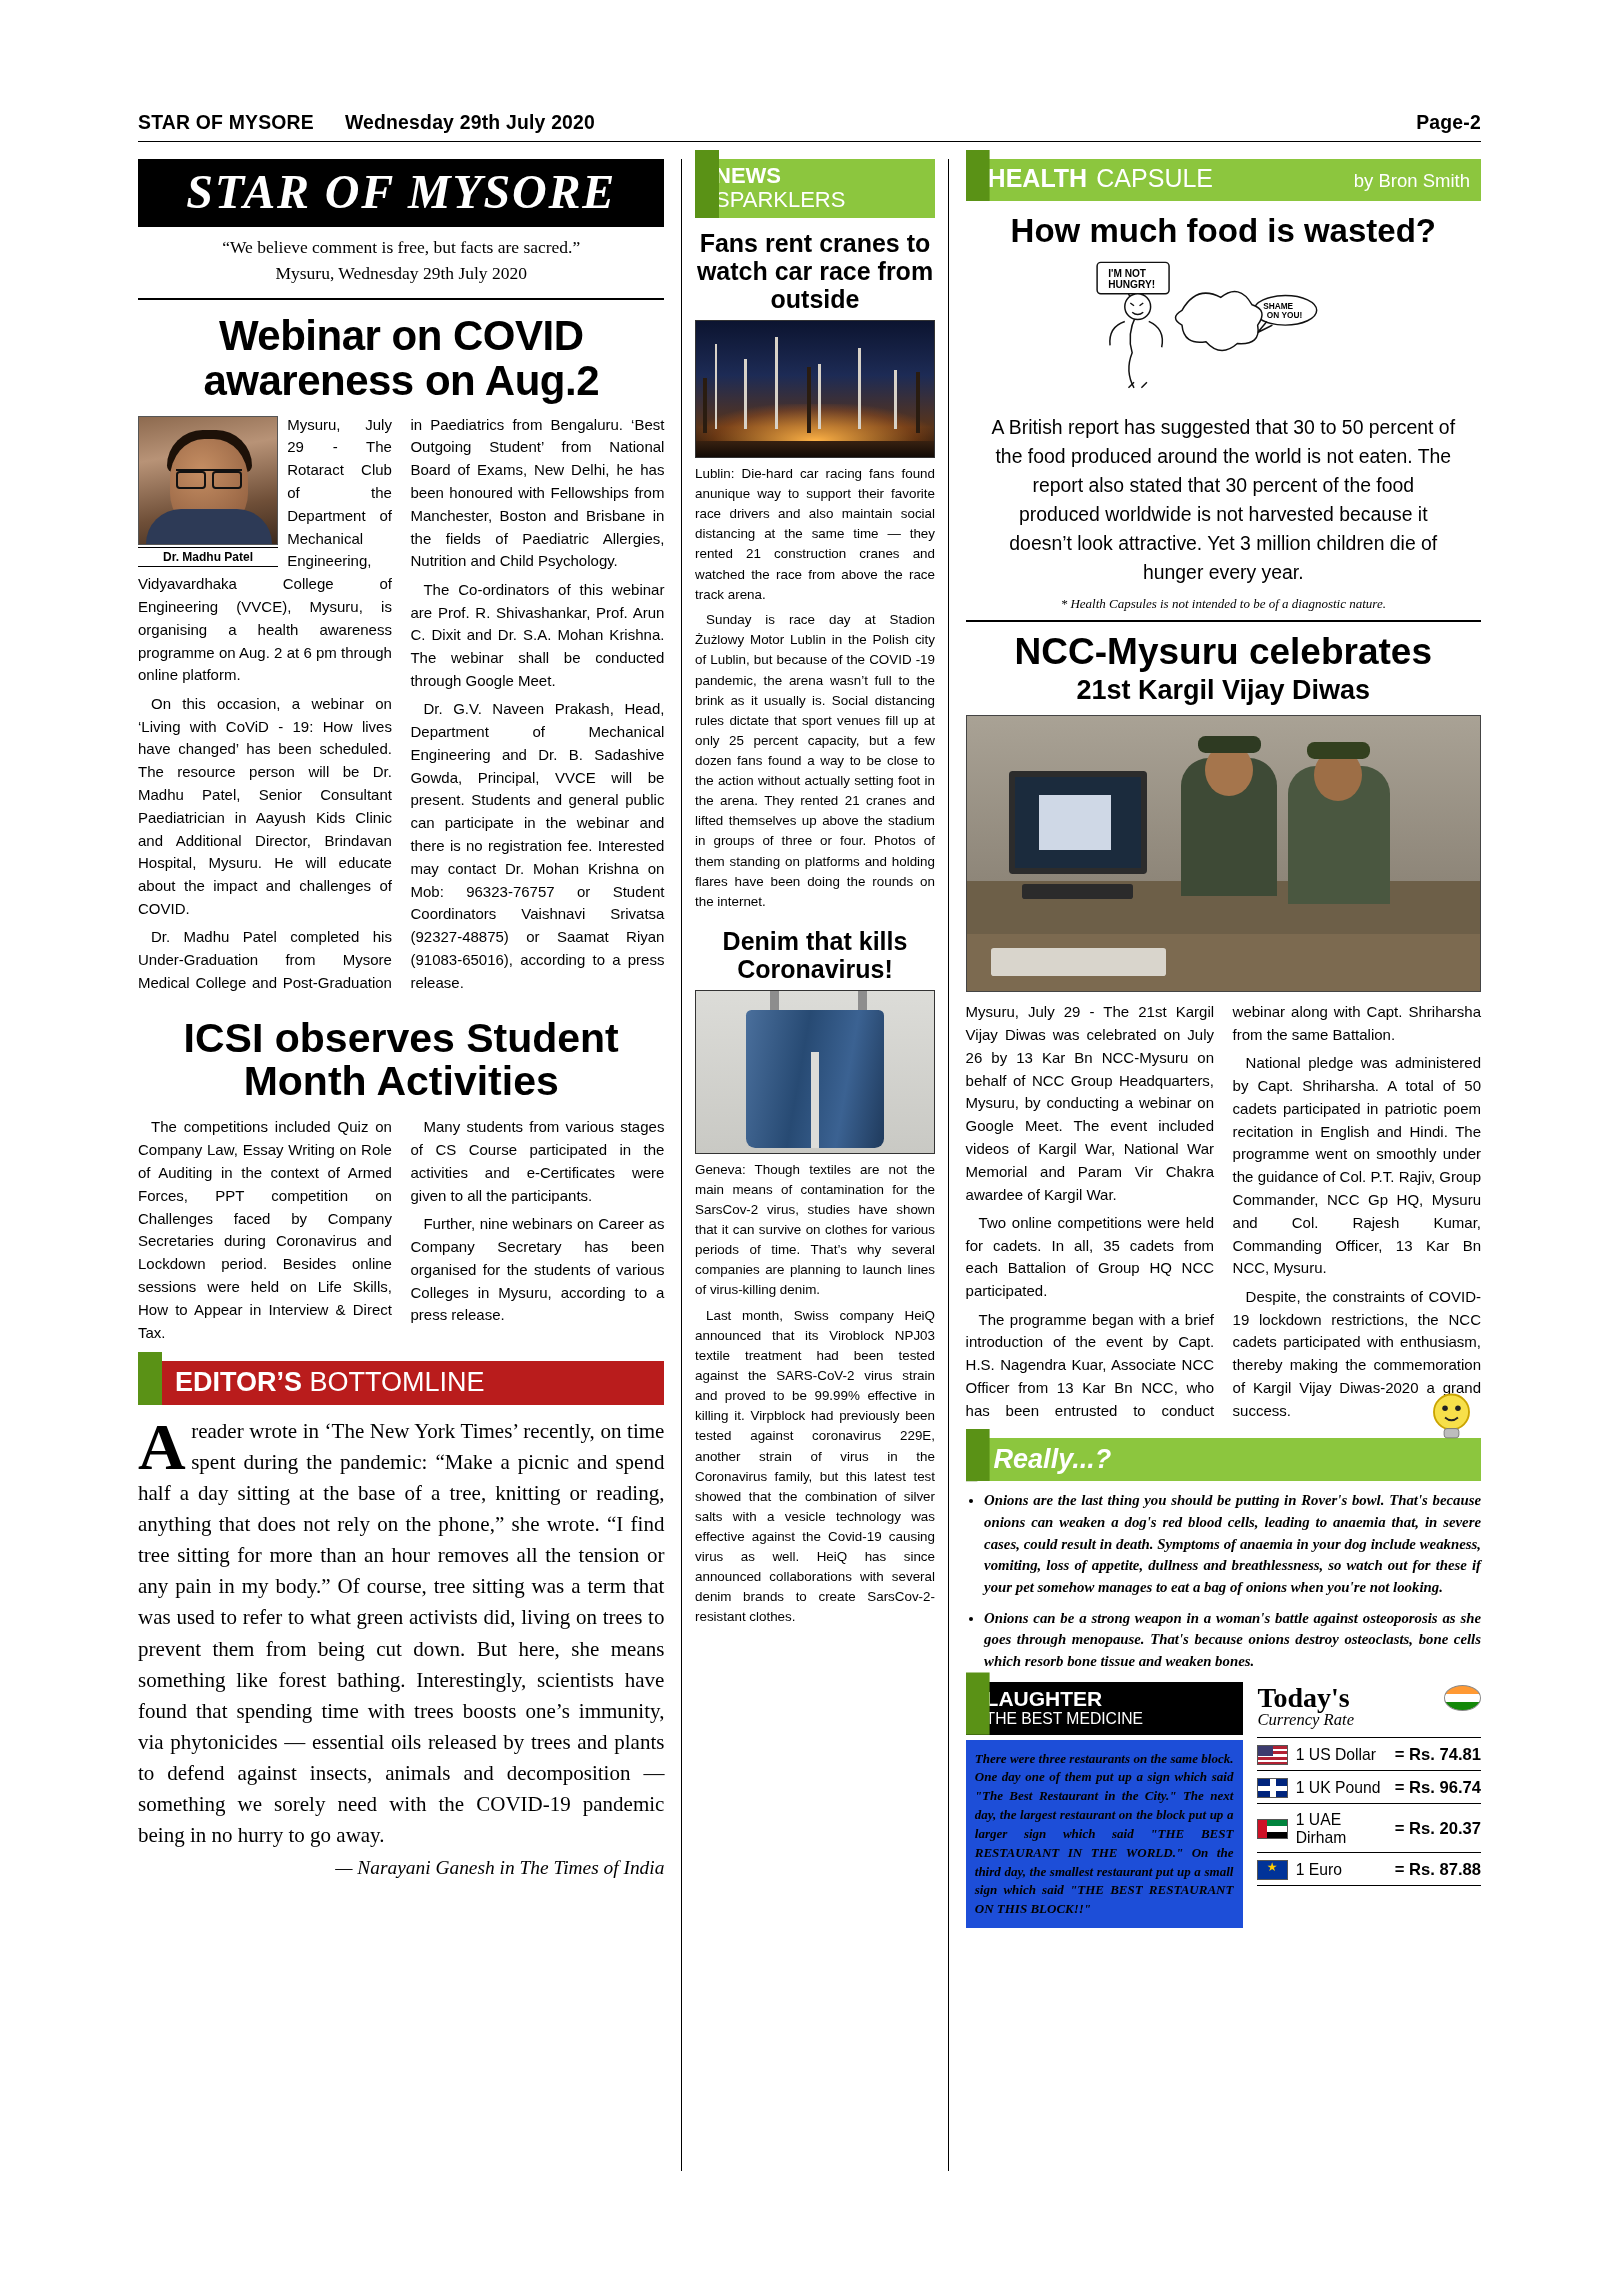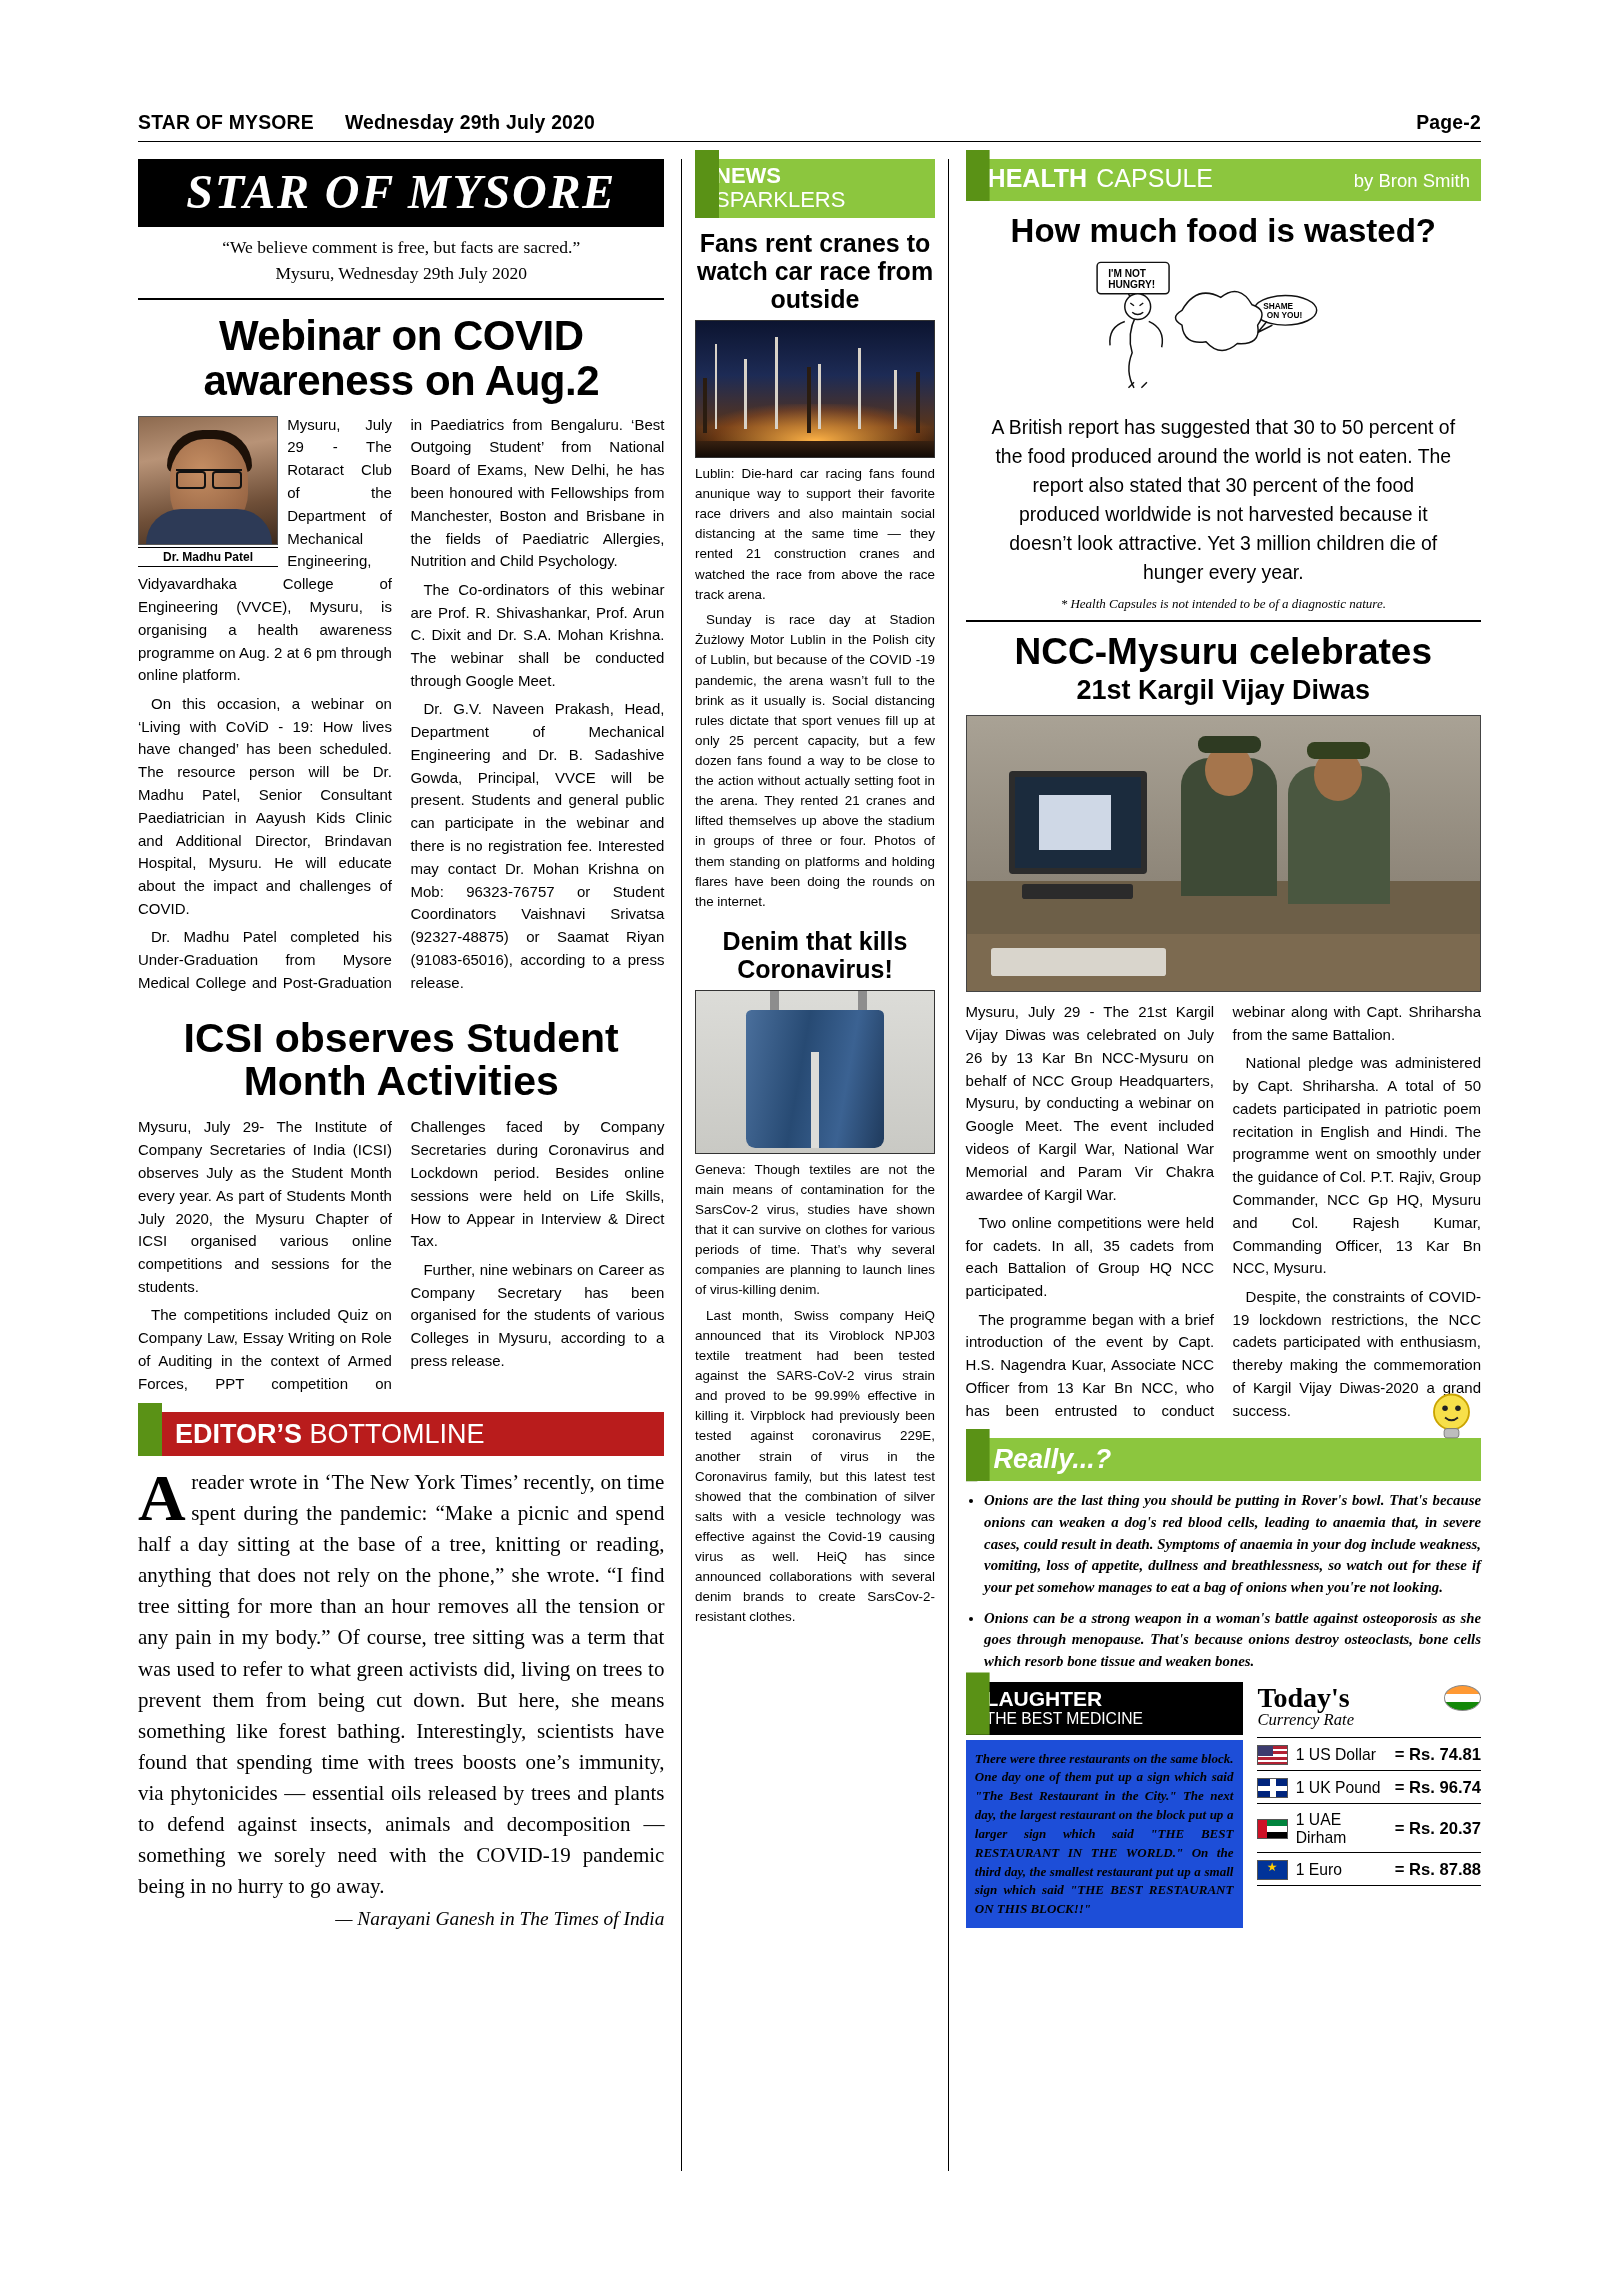--- a/index.html
+++ b/index.html
@@ -299,22 +299,22 @@
         <p class="body">Dr. Madhu Patel completed his Under-Graduation from Mysore Medical College and Post-Graduation in Paediatrics from Bengaluru. ‘Best Outgoing Student’ from National Board of Exams, New Delhi, he has been honoured with Fellowships from Manchester, Boston and Brisbane in the fields of Paediatric Allergies, Nutrition and Child Psychology.</p>
         <p class="body">The Co-ordinators of this webinar are Prof. R. Shivashankar, Prof. Arun C. Dixit and Dr. S.A. Mohan Krishna. The webinar shall be conducted through Google Meet.</p>
         <p class="body">Dr. G.V. Naveen Prakash, Head, Department of Mechanical Engineering and Dr. B. Sadashive Gowda, Principal, VVCE will be present. Students and general public can participate in the webinar and there is no registration fee. Interested may contact Dr. Mohan Krishna on Mob: 96323-76757 or Student Coordinators Vaishnavi Srivatsa (92327-48875) or Saamat Riyan (91083-65016), according to a press release.</p>
       </div>
 
       <h1 class="head2">
         <span>ICSI observes Student</span><br>
         <span>Month Activities</span>
       </h1>
       <div class="twocol">
-        <p class="body noind">Mysuru, July 29- The Institute of Company Secretaries of India (ICSI) observes July as the Student Month every year. As part of Students Month July 2020, the Mysuru Chapter of ICSI organised various online competitions and sessions for the students.</p>
         <p class="body">The competitions included Quiz on Company Law, Essay Writing on Role of Auditing in the context of Armed Forces, PPT competition on Challenges faced by Company Secretaries during Coronavirus and Lockdown period. Besides online sessions were held on Life Skills, How to Appear in Interview &amp; Direct Tax.</p>
+        <p class="body">Many students from various stages of CS Course participated in the activities and e-Certificates were given to all the participants.</p>
         <p class="body">Further, nine webinars on Career as Company Secretary has been organised for the students of various Colleges in Mysuru, according to a press release.</p>
       </div>
 
       <div class="green-head">
         <span class="flag"></span>
         <span>EDITOR’S</span>
         <span class="light">BOTTOMLINE</span>
       </div>
       <div class="editorial">
         <span class="dropcap">A</span><span>reader wrote in ‘The New York Times’ recently, on time spent during the pandemic: “Make a picnic and spend half a day sitting at the base of a tree, knitting or reading, anything that does not rely on the phone,” she wrote. “I find tree sitting for more than an hour removes all the tension or any pain in my body.” Of course, tree sitting was a term that was used to refer to what green activists did, living on trees to prevent them from being cut down. But here, she means something like forest bathing. Interestingly, scientists have found that spending time with trees boosts one’s immunity, via phytonicides — essential oils released by trees and plants to defend against insects, animals and decomposition — something we sorely need with the COVID-19 pandemic being in no hurry to go away.</span>

